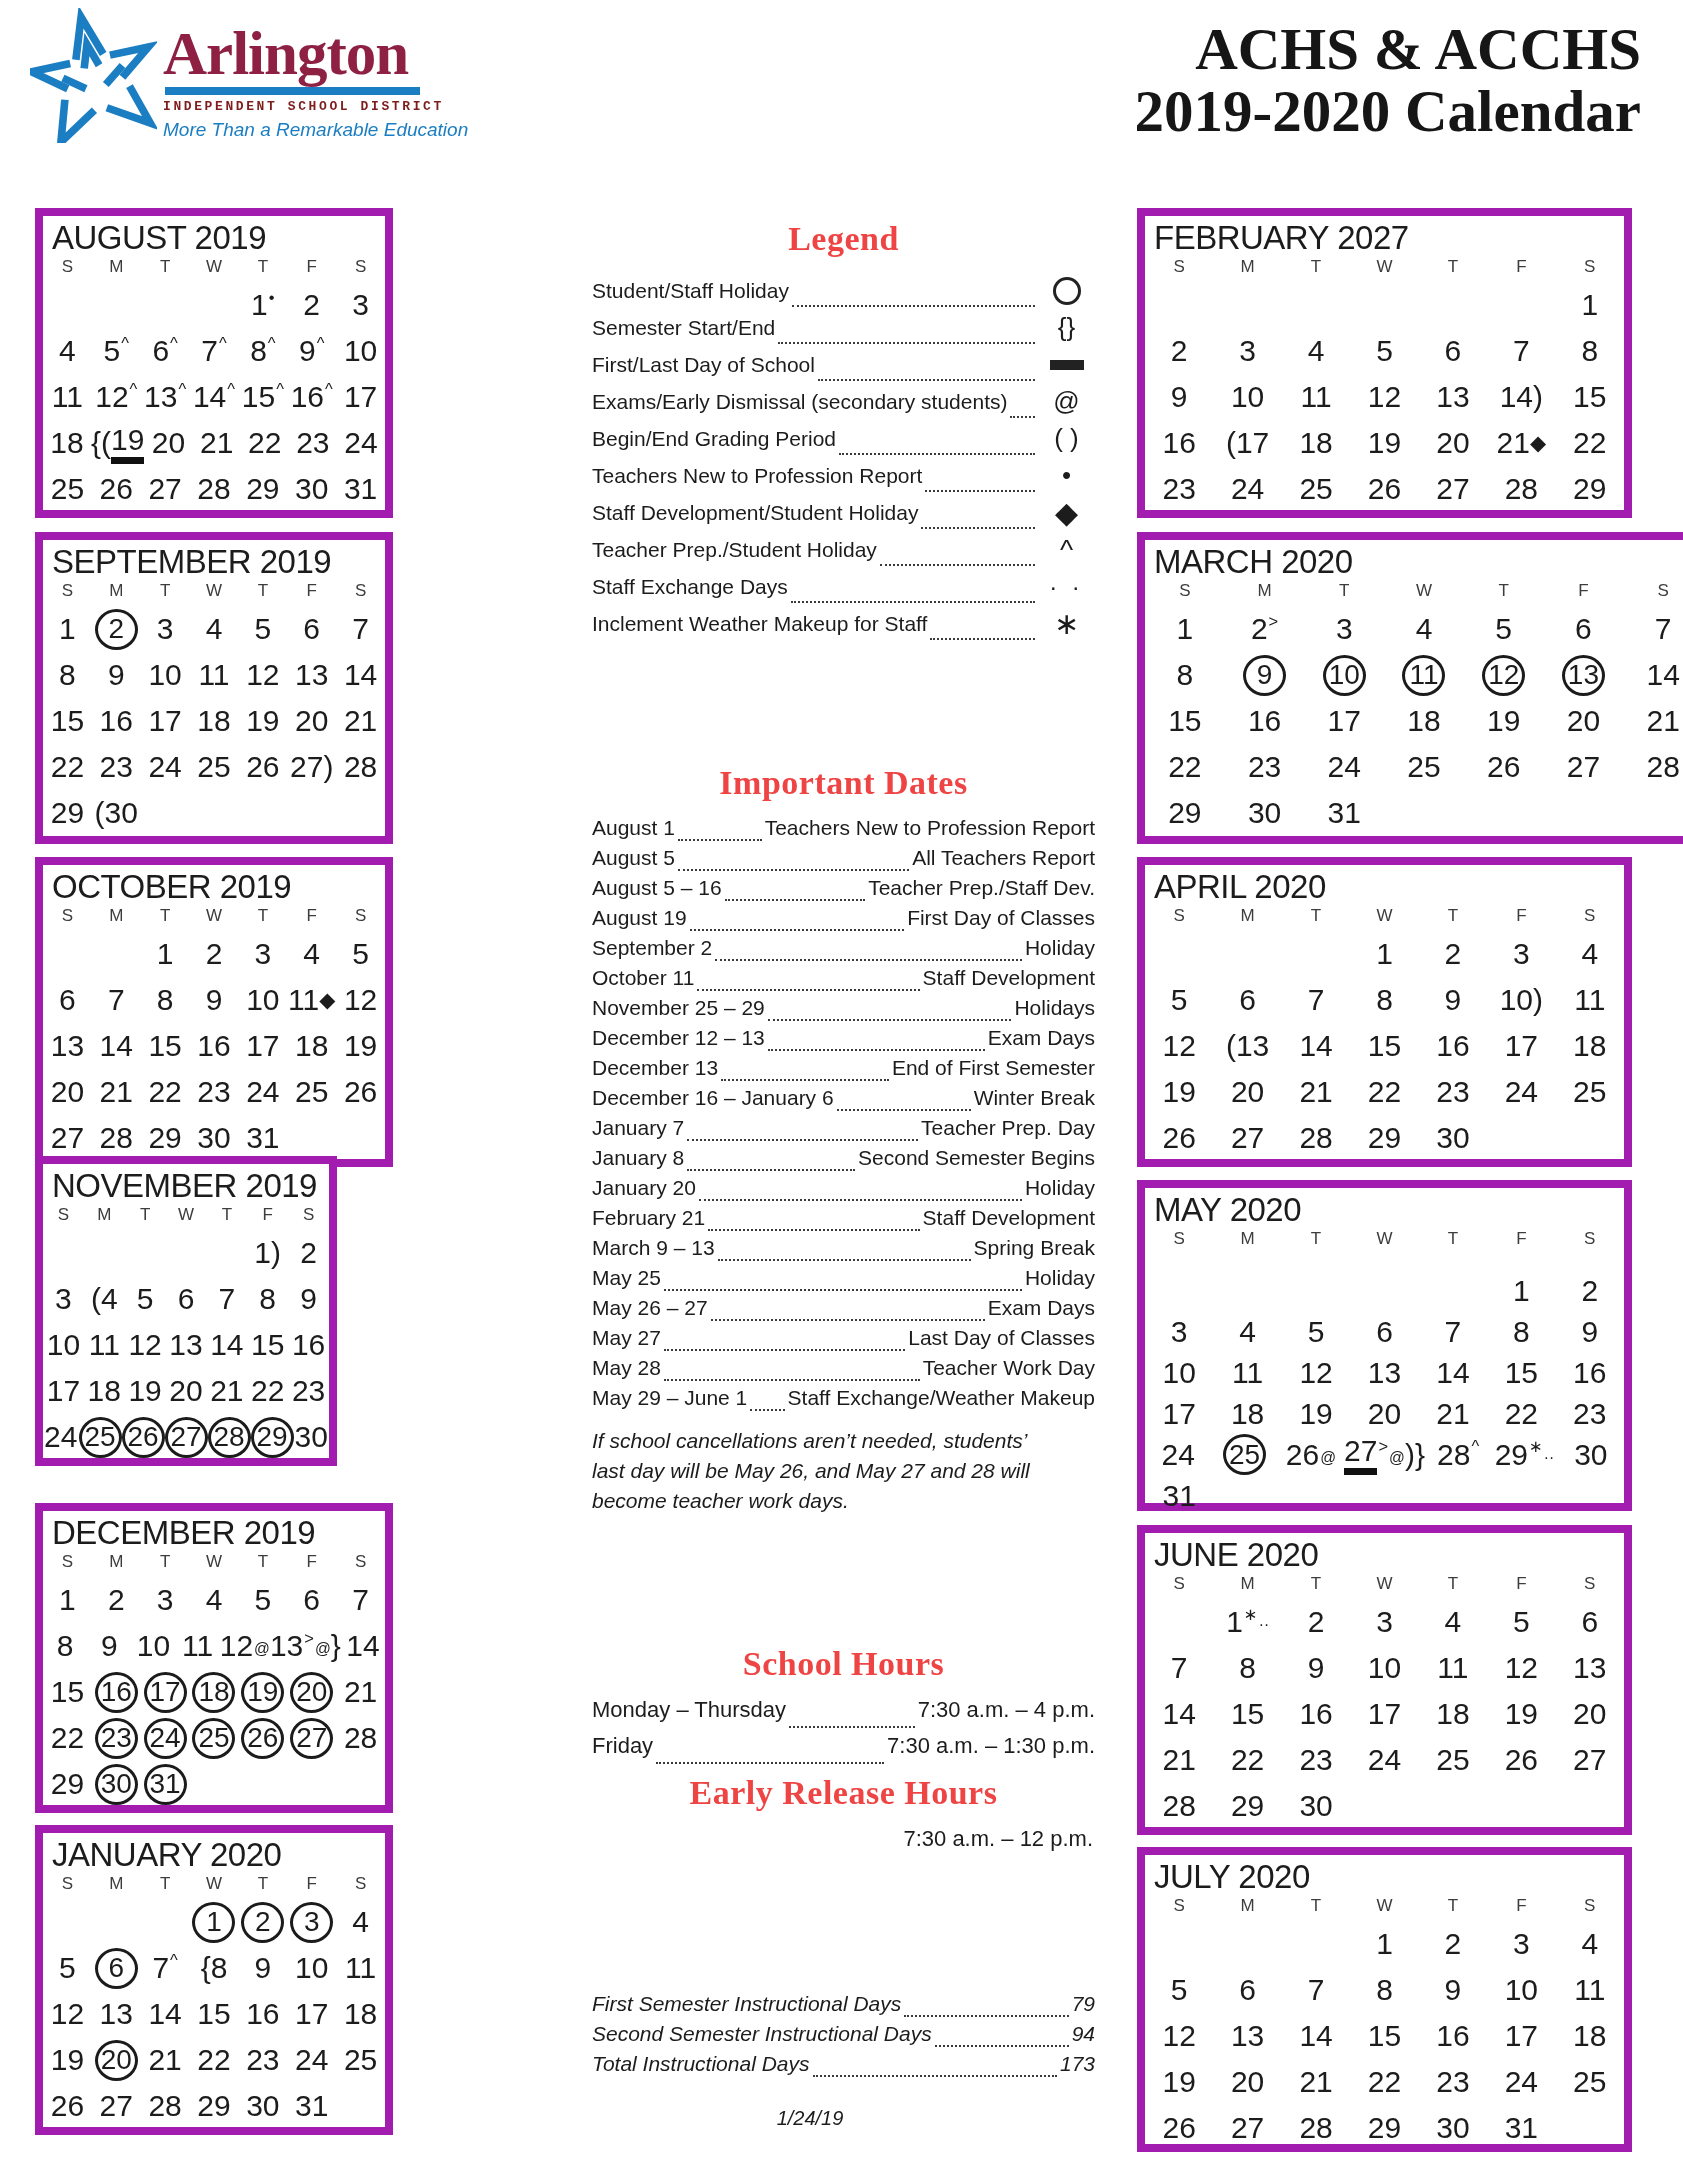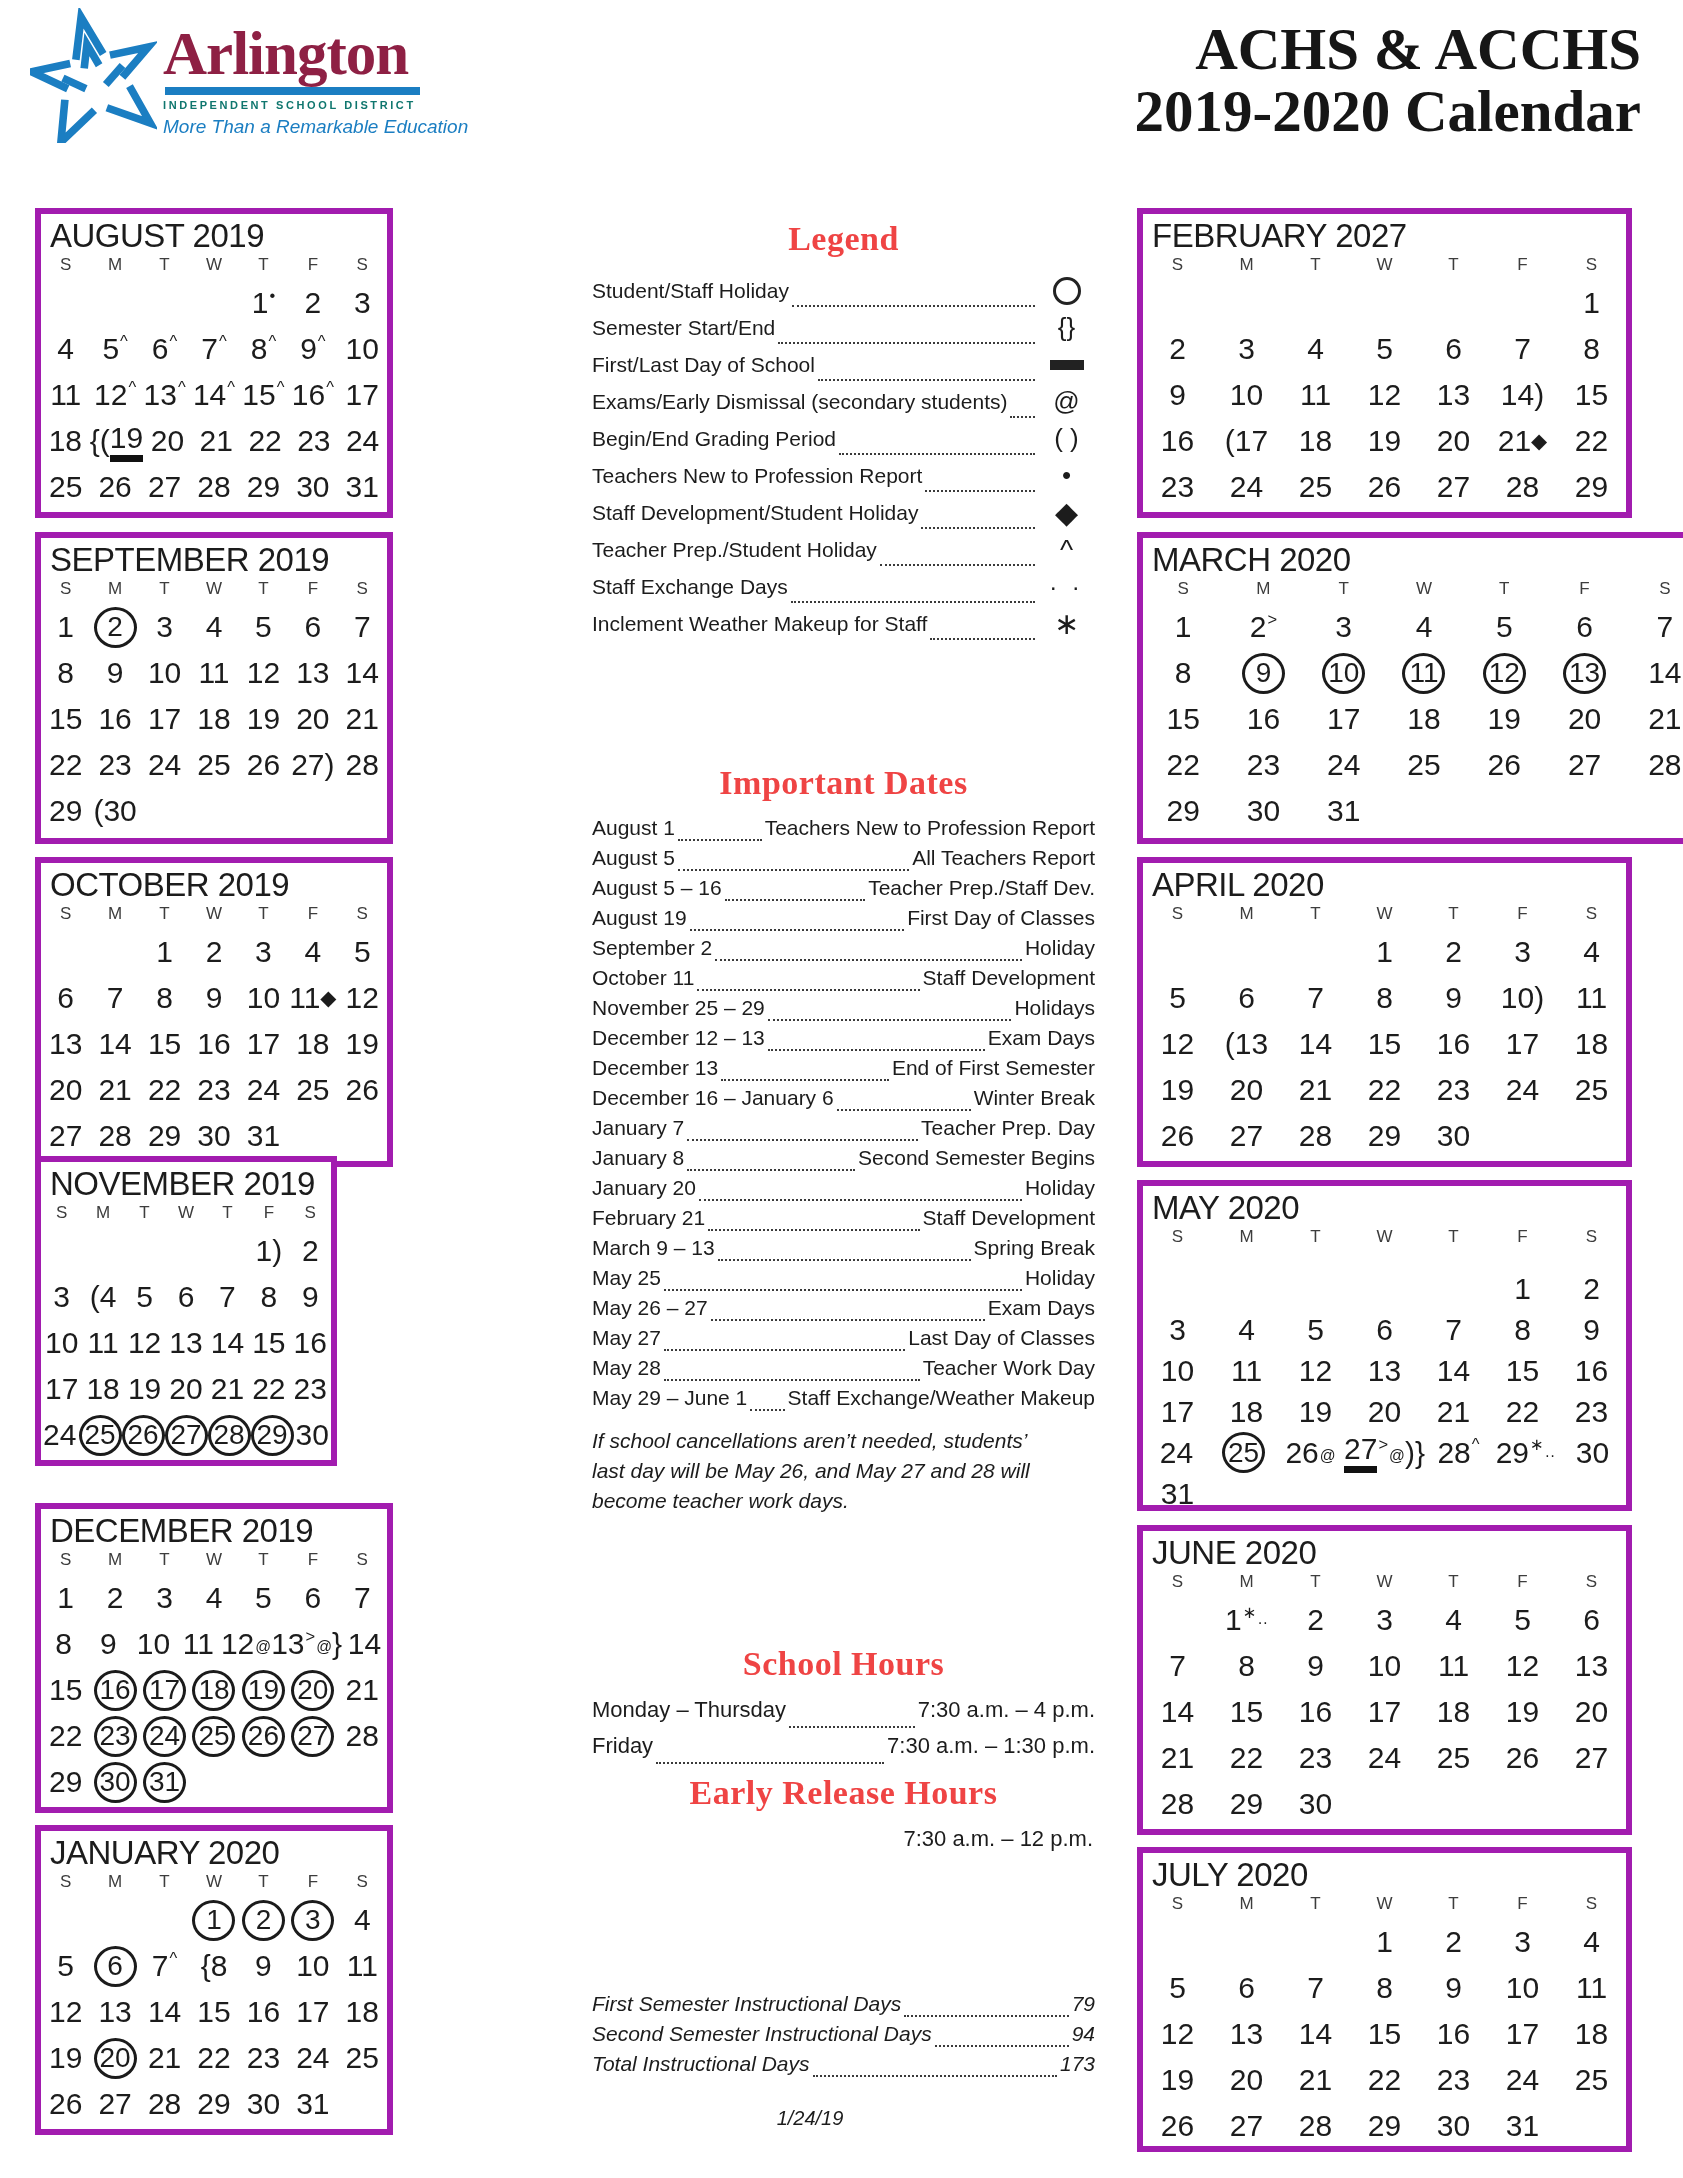--- a/index.html
+++ b/index.html
@@ -8,27 +8,27 @@
     font-family:"Liberation Sans","DejaVu Sans",sans-serif;color:#1c1c1c;
     overflow:hidden;
   }
   
   #logo{position:absolute;left:30px;top:8px;display:flex;}
   #logo svg{width:127px;height:135px;}
   .logo-text{margin-left:6px;padding-top:14px;}
   .logo-name{font-family:"Liberation Serif","DejaVu Serif",serif;font-weight:bold;
     font-size:61px;line-height:63px;color:#8e2044;letter-spacing:-1px;}
   .logo-rule{width:255px;height:8px;background:#1b7ec2;margin:2px 0 4px 2px;}
-  .logo-sub{font-size:11px;font-weight:bold;color:#0f766e;letter-spacing:2.6px;}
+  .logo-sub{font-size:13px;font-weight:bold;color:#7f1d1d;letter-spacing:2.6px;font-family:Liberation Mono, monospace;}
   .logo-tag{font-size:19px;font-weight:normal;font-style:italic;color:#1b7ec2;margin-top:5px;}
   #main-title{position:absolute;right:42px;top:18px;text-align:right;
     font-family:"Liberation Serif","DejaVu Serif",serif;font-weight:bold;
     font-size:59px;line-height:62px;color:#161616;letter-spacing:0px;}
   
-  .month{position:absolute;border:6px solid #a21caf;background:#fff;box-sizing:border-box;}
+  .month{position:absolute;border:8px solid #a21caf;background:#fff;box-sizing:border-box;}
   .m-title{font-size:33px;letter-spacing:-0.5px;padding:3px 0 0 9px;white-space:nowrap;}
   .week{display:grid;grid-template-columns:repeat(7,1fr);height:46px;align-items:center;}
   .six .week{height:41px;}
   .dow-row{height:25px;align-items:start;}
   .dow{font-size:17px;color:#3d3d3d;text-align:center;}
   .cell{display:flex;align-items:center;justify-content:center;font-size:30px;height:100%;}
   .circ{display:inline-flex;align-items:center;justify-content:center;width:43px;height:41px;
     border:3px solid #1b1b1b;border-radius:50%;font-size:28px;box-sizing:border-box;}
   .num.u-num{border-bottom:7px solid #111;}
   .mk-p,.mk-q{font-size:100%;}

